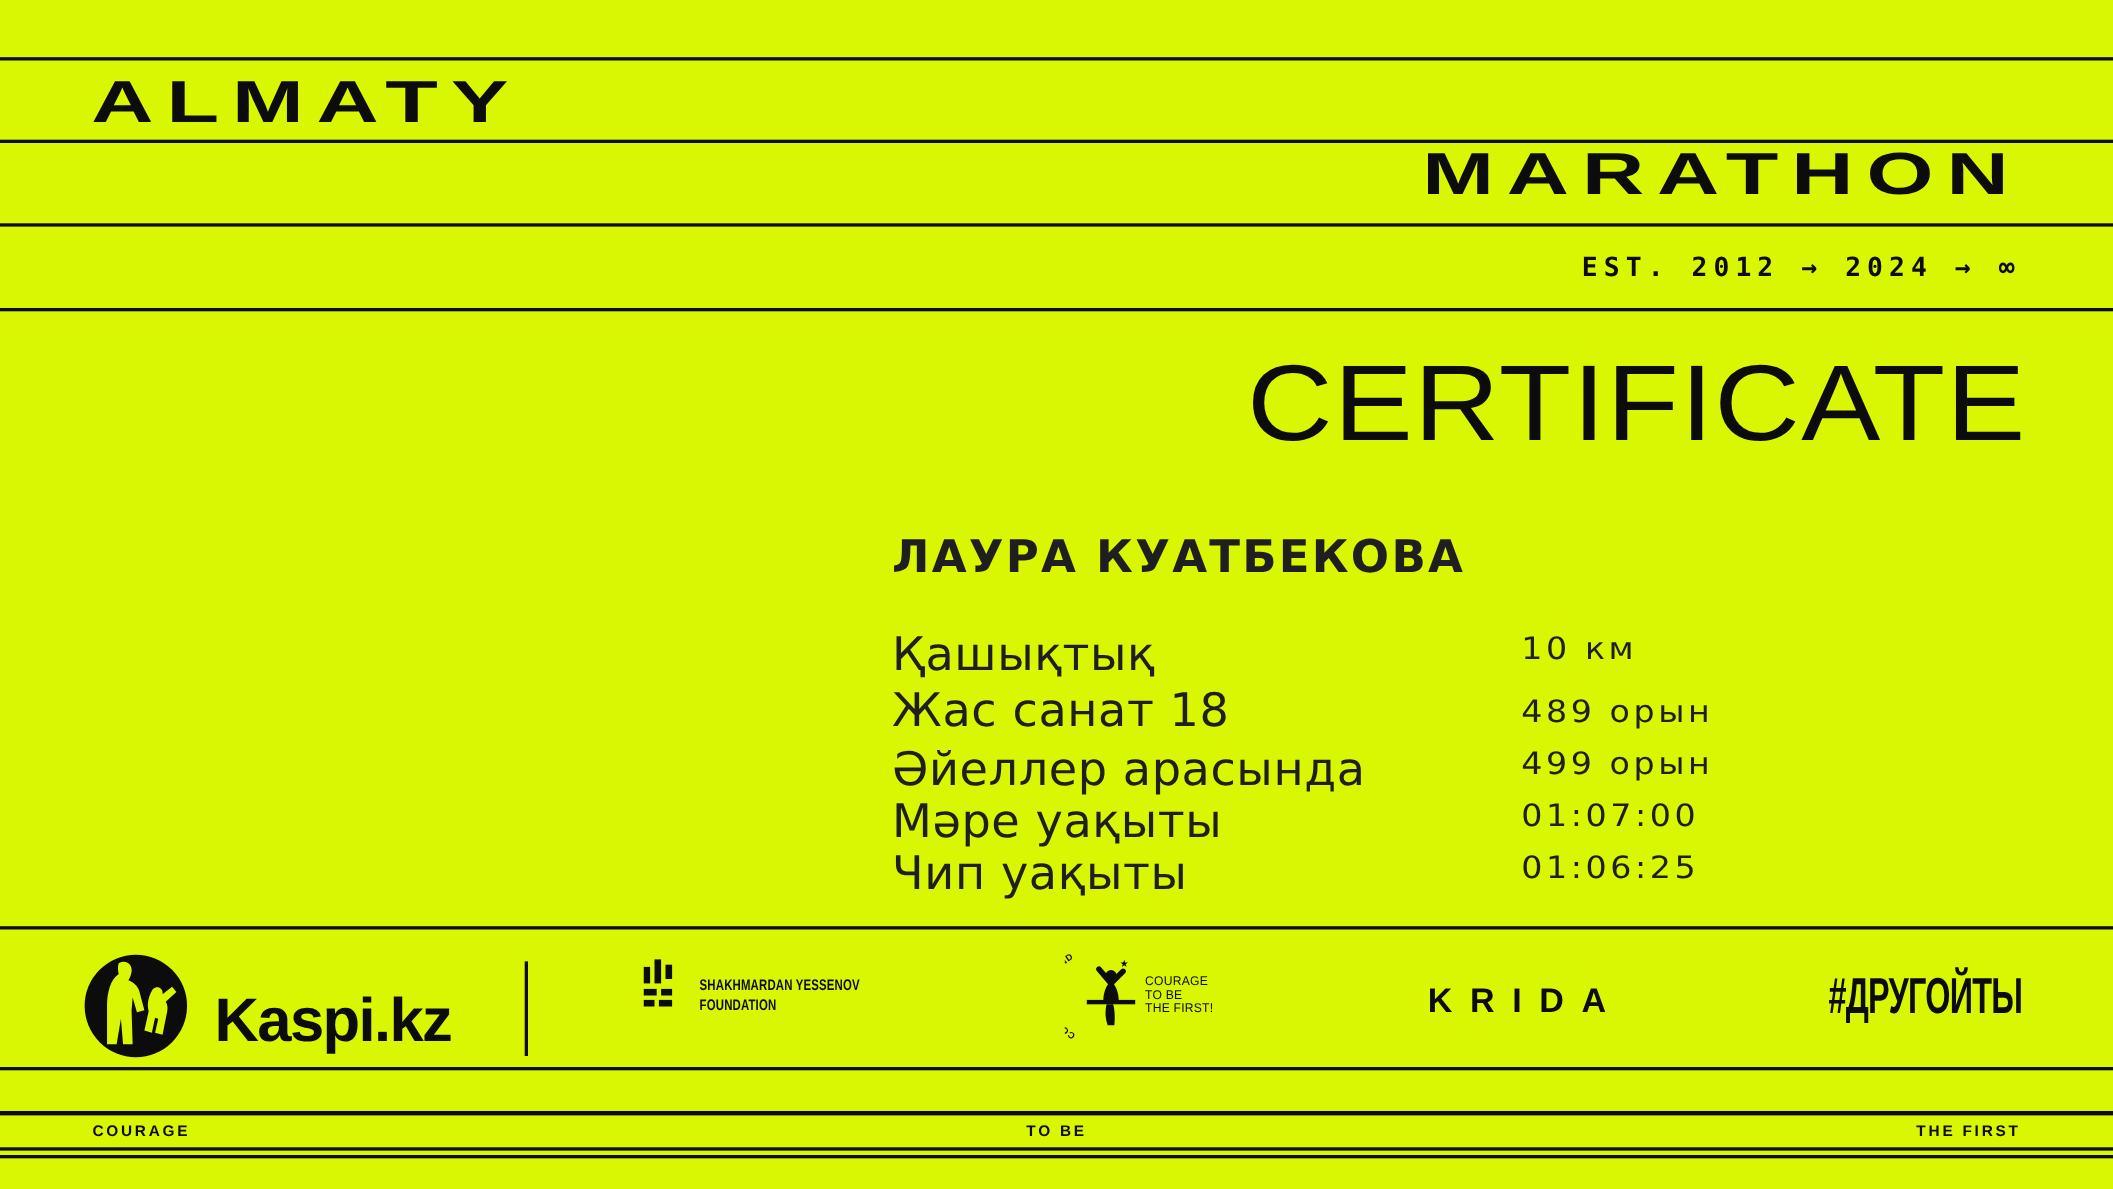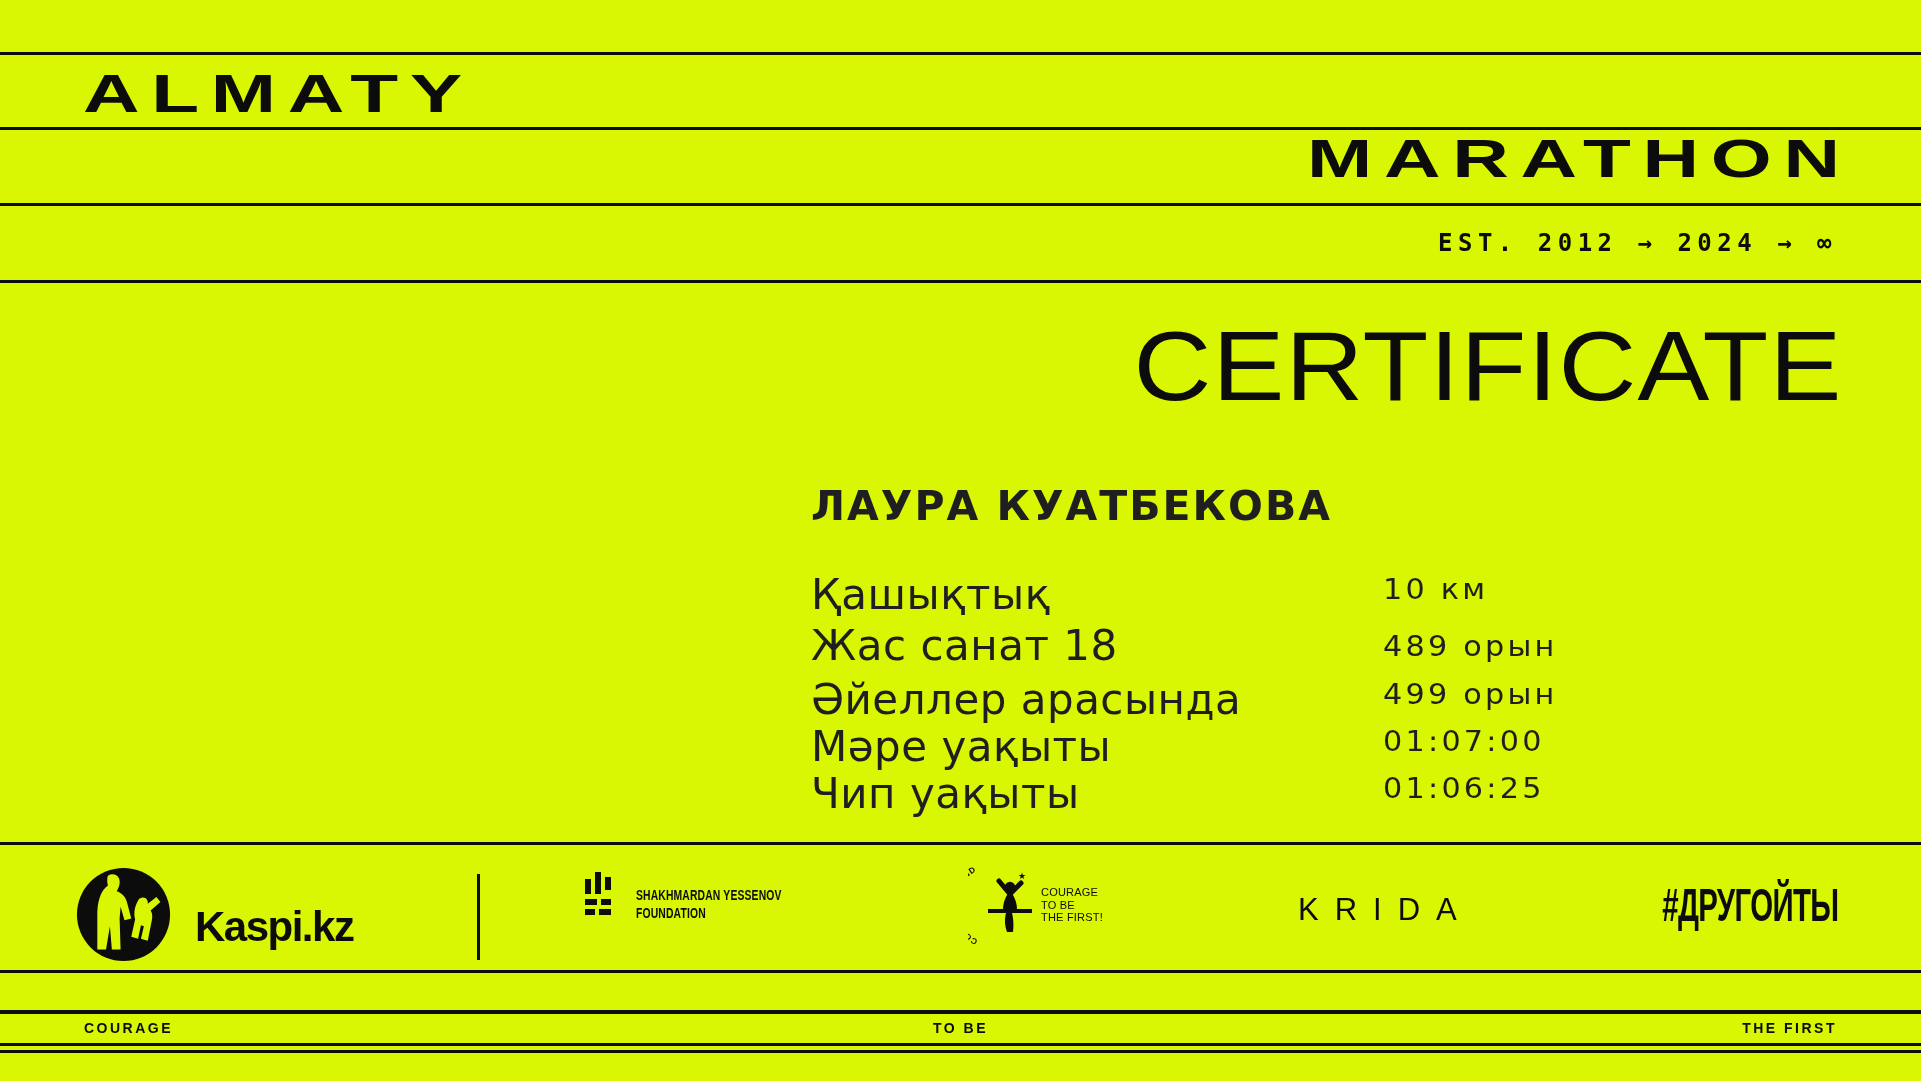--- a/index.html
+++ b/index.html
@@ -57,36 +57,36 @@
     font-size:42px;letter-spacing:0.5px;color:var(--text);white-space:nowrap;
   }
   .stat-value{
     position:absolute;left:1383px;height:42px;display:flex;align-items:flex-start;
     font-family:"DejaVu Sans",sans-serif;
     font-size:28px;letter-spacing:3px;color:var(--text);white-space:nowrap;
   }
   .stat-value span{display:inline-block;transform:scaleX(1.08);transform-origin:left center;}
   
   .kaspi-name{
-    font-weight:700;font-size:42px;letter-spacing:-1.5px;white-space:nowrap;margin-top:23px;
+    font-weight:700;font-size:56px;letter-spacing:-1.5px;white-space:nowrap;margin-top:23px;
   }
   .vsep{position:absolute;left:477px;top:874px;width:3px;height:86px;background:var(--ink);}
   .yessenov-text{
     position:absolute;left:636px;top:886px;
     font-weight:700;font-size:14px;line-height:18px;letter-spacing:0.2px;
     transform:scaleX(0.74);transform-origin:left center;white-space:nowrap;
   }
   .fund-text{
     position:absolute;left:1041px;top:886px;
     font-weight:500;font-size:11.5px;line-height:12.5px;letter-spacing:0.2px;
     transform:scaleX(0.96);transform-origin:left center;white-space:nowrap;
   }
   .krida{
     position:absolute;left:1298px;top:890px;height:40px;display:flex;align-items:center;
-    font-weight:400;font-size:31px;letter-spacing:16px;white-space:nowrap;
+    font-weight:700;font-size:31px;letter-spacing:16px;white-space:nowrap;
   }
   .hashtag{
     position:absolute;right:83px;top:882px;height:46px;display:flex;align-items:center;
     font-weight:700;font-size:46px;letter-spacing:-1px;white-space:nowrap;
   }
   .hashtag span{display:inline-block;transform:scaleX(0.64);transform-origin:right center;}
   .slogan-band{
     position:absolute;left:0;top:1013px;width:1921px;height:30px;
     display:flex;align-items:center;justify-content:space-between;
     padding:0 84px;
@@ -106,21 +106,21 @@
   <div class="hline" style="top:280px"></div>
   <div class="hline" style="top:842px"></div>
   <div class="hline" style="top:970px"></div>
   <div class="hline" style="top:1010px;height:4px"></div>
   <div class="hline" style="top:1043px"></div>
   <div class="hline" style="top:1050px"></div>
 
   <div class="band" style="left:83px;top:55px;height:76px">
     <span class="wordmark wm-left">ALMATY</span>
   </div>
-  <div class="band" style="right:69px;top:130px;height:56px;justify-content:flex-start">
+  <div class="band" style="right:83px;top:130px;height:56px;justify-content:flex-start">
     <span class="wordmark wm-right">MARATHON</span>
   </div>
   <div class="band" style="right:84px;top:206px;height:74px;justify-content:flex-end">
     <span class="est">EST. 2012 → 2024 → ∞</span>
   </div>
 
   <div class="band" style="right:79px;top:318px;height:96px;justify-content:flex-end">
     <span class="cert-title">CERTIFICATE</span>
   </div>
 

